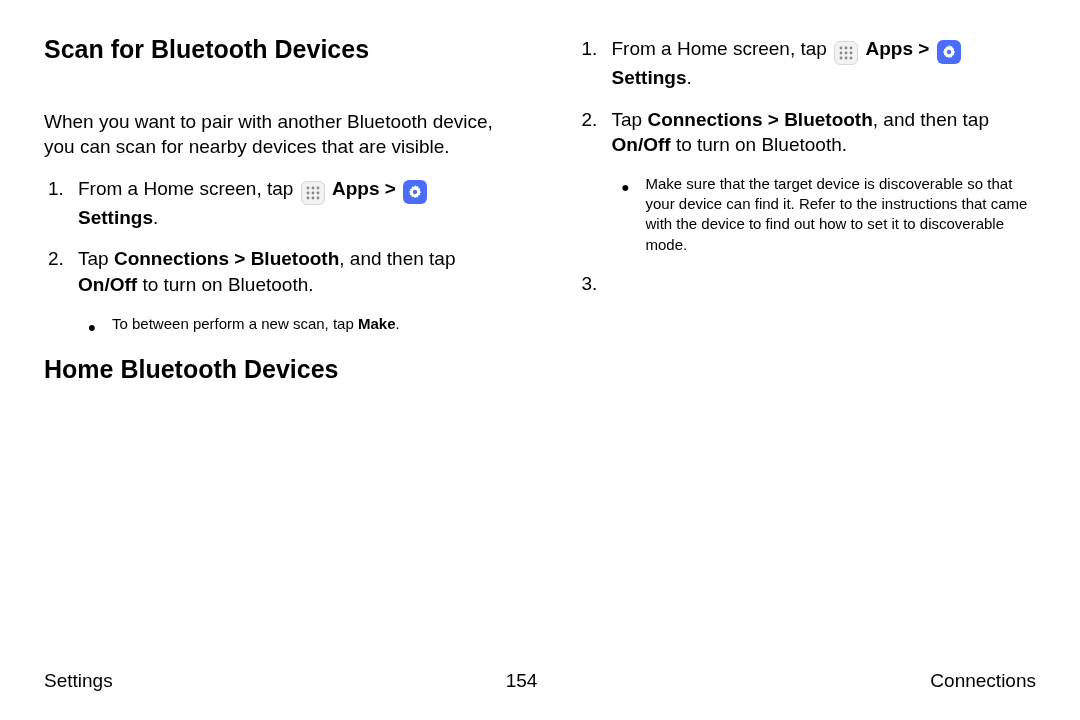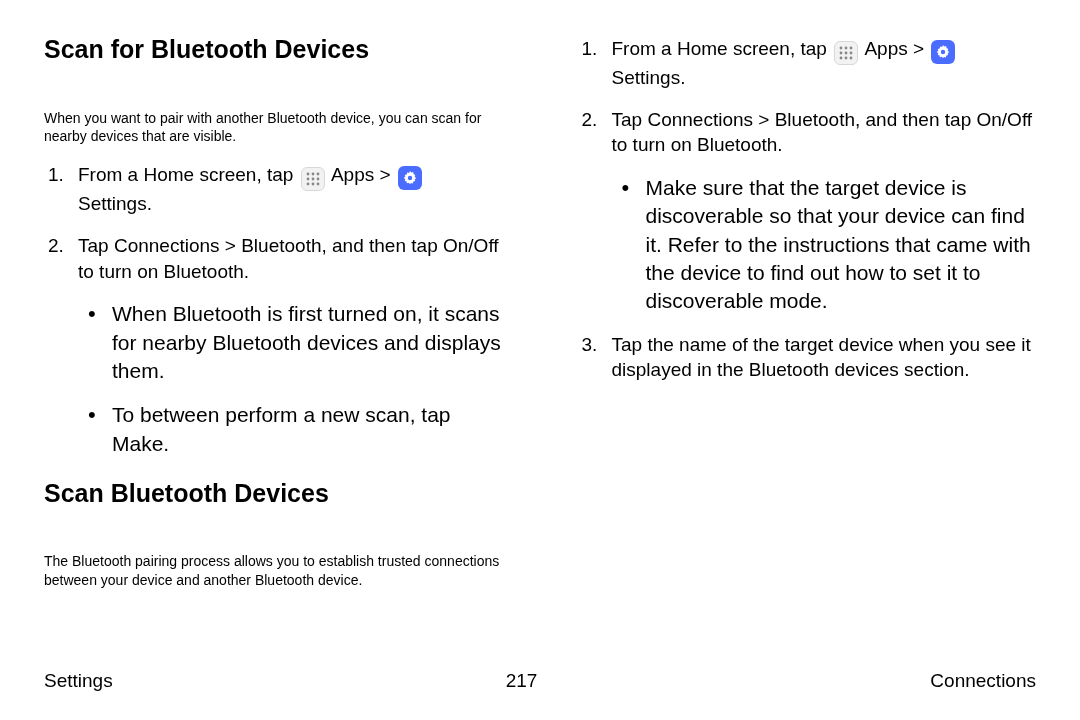--- a/index.html
+++ b/index.html
@@ -18,21 +18,21 @@
     gap: 75px;
   }
   .col { flex: 1; }
   .heading {
     font-size: 25px;
     font-weight: 700;
     margin-bottom: 10px;
     line-height: 1.1;
   }
   .para {
-    font-size: 14px;
+    font-size: 19px;
     line-height: 1.35;
     margin-bottom: 16px;
     margin-top: 45px;
   }
   ol { list-style: none; counter-reset: steps; }
   ol > li {
     counter-increment: steps;
     position: relative;
     padding-left: 34px;
     font-size: 19px;
@@ -42,33 +42,33 @@
   ol > li::before {
     content: counter(steps) ".";
     position: absolute;
     left: 4px;
     top: 0;
   }
   ul { list-style: none; }
   ul > li {
     position: relative;
     padding-left: 34px;
-    font-size: 21px;
+    font-size: 15px;
     line-height: 1.35;
     margin-bottom: 16px;
   }
   ul > li::before {
     content: "•";
     position: absolute;
     left: 10px;
     top: -1px;
     font-size: 22px;
   }
   .nested { margin-top: 16px; }
-  .bold { font-weight: 400; }
+  .bold { font-weight: 700; }
   .icon {
     display: inline-flex;
     align-items: center;
     justify-content: center;
     width: 24px;
     height: 24px;
     border-radius: 6px;
     vertical-align: -5px;
     margin: 0 2px;
   }
@@ -118,31 +118,29 @@
               <g fill="#fff">
                 <path d="M8 1l1.2 1.6 1.9-.5.5 1.9L13.2 5l-.5 1.9L14.3 8l-1.6 1.2.5 1.9-1.9.5-.5 1.9-1.9-.5L8 14.3l-1.2-1.6-1.9.5-.5-1.9L2.8 11l.5-1.9L1.7 8l1.6-1.2L2.8 5l1.9-.5.5-1.9 1.9.5L8 1z"></path>
               </g>
               <circle cx="8" cy="8" r="2.2" fill="#4a6cff"></circle>
             </svg>
           </span> <span class="bold">Settings</span><span>.</span>
       </li>
       <li>
         <span>Tap </span><span class="bold">Connections &gt; Bluetooth</span><span>, and then tap </span><span class="bold">On/Off</span><span> to turn on Bluetooth.</span>
         <ul class="nested">
-          <li>When Bluetooth is first turned on, it scans for nearby Bluetooth devices and displays them.</li>
           <li>
             <span>To between perform a new scan, tap </span><span class="bold">Make</span><span>.</span>
           </li>
         </ul>
       </li>
     </ol>
 
     <div class="section2">
-      <div class="heading">Scan Bluetooth Devices</div>
-      <div class="para">The Bluetooth pairing process allows you to establish trusted connections between your device and another Bluetooth device.</div>
+      <div class="heading">Home Bluetooth Devices</div>
     </div>
   </div>
 
   <div class="col">
     <ol>
       <li>
         <span>From a Home screen, tap </span><span class="icon apps">
             <svg width="14" height="14" viewBox="0 0 14 14">
               <g fill="#888">
                 <circle cx="2" cy="2" r="1.4"></circle>
@@ -165,24 +163,23 @@
             </svg>
           </span> <span class="bold">Settings</span><span>.</span>
       </li>
       <li>
         <span>Tap </span><span class="bold">Connections &gt; Bluetooth</span><span>, and then tap </span><span class="bold">On/Off</span><span> to turn on Bluetooth.</span>
         <ul class="nested">
           <li>Make sure that the target device is discoverable so that your device can find it. Refer to the instructions that came with the device to find out how to set it to discoverable mode.</li>
         </ul>
       </li>
       <li>
-        <span>Tap the name of the target device when you see it displayed in the Bluetooth devices section.</span>
       </li>
     </ol>
   </div>
 
 </div>
 
 <div class="footer">
   <span>Settings</span>
-  <span>217</span>
+  <span>154</span>
   <span>Connections</span>
 </div>
 
 </body></html>

